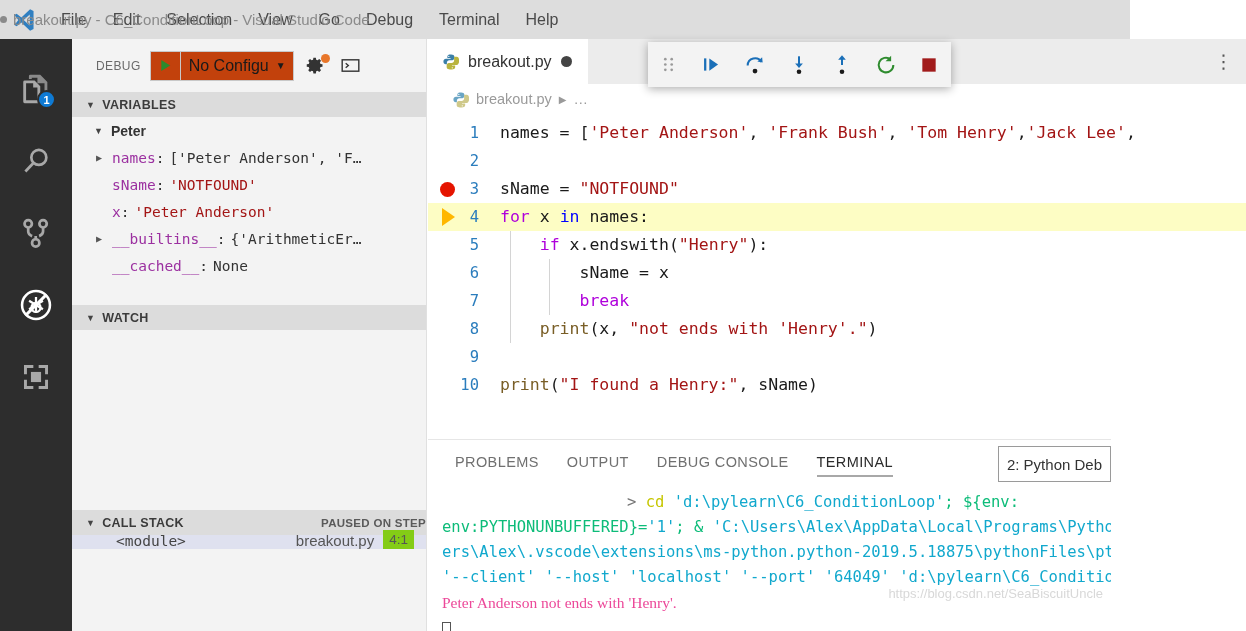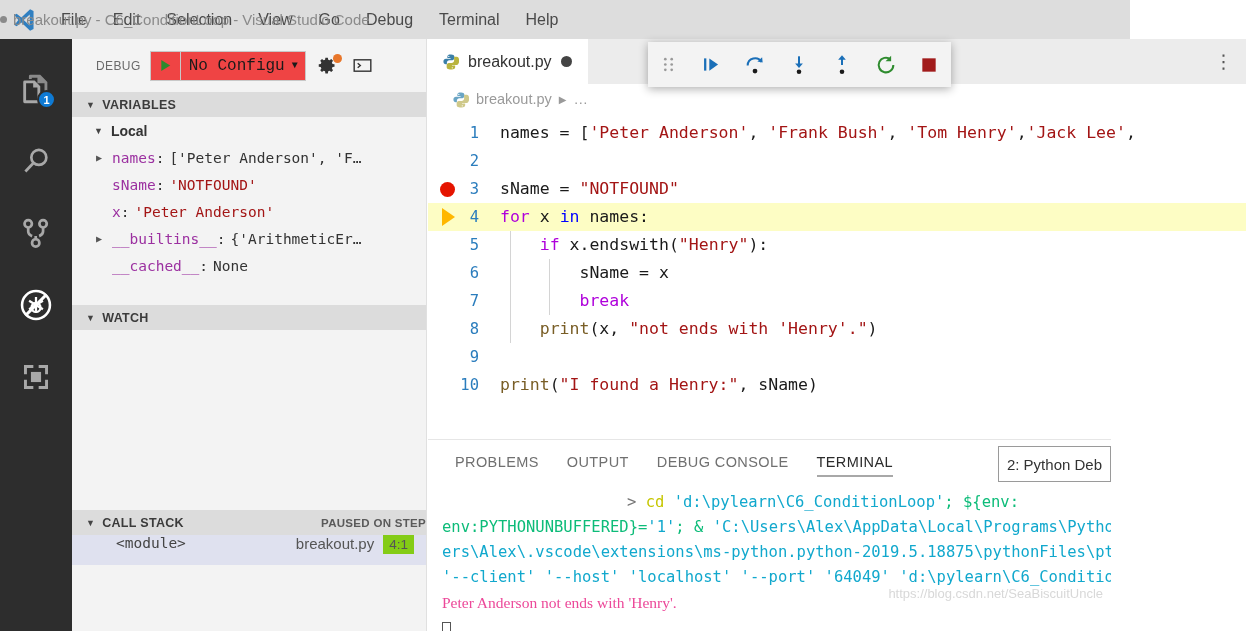--- a/index.html
+++ b/index.html
@@ -60,21 +60,21 @@
     position: absolute; top: 39px; left: 72px; width: 355px; height: 592px;
     background: #f3f3f3;
     border-right: 1px solid #e0e0e0;
   }
   .debug-toolbar-row {
     height: 53px; display: flex; align-items: center; padding-left: 24px; gap: 9px;
   }
   .debug-label { font-size: 12px; color: #6a6a6a; letter-spacing: .4px; }
   .config-box {
     display: flex; align-items: center; height: 30px;
-    border: 1px solid #c8c8c8; background: #ef4444; font-family: Liberation Mono, monospace;
+    border: 1px solid #c8c8c8; background: #c2410c;
   }
   .play-btn {
     width: 30px; height: 28px; display: flex; align-items: center; justify-content: center;
     border-right: 1px solid #c8c8c8;
   }
   .config-text {
     font-size: 16px; color: #1a1a1a; padding: 0 7px 0 8px; white-space: nowrap;
   }
   .config-caret { font-size: 10px; color: #1a1a1a; padding-right: 7px; }
   .gear-wrap { position: relative; width: 26px; height: 26px; display:flex; align-items:center; justify-content:center;}
@@ -110,22 +110,22 @@
   .var-arrow { width: 16px; font-size: 10px; color: #555; flex: 0 0 16px; }
   .var-arrow.blank { visibility: hidden; }
   .vname { color: #9b30a0; }
   .vsep { color: #333; }
   .vval { color: #333; margin-left: 5px; }
   .vval.str { color: #a31515; }
 
   .watch-body { background: #f3f3f3; }
 
   .callstack-row {
-    height: 30px; background: #dfe1ef;
-    display: flex; align-items: flex-start;
+    height: 14px; background: #dfe1ef;
+    display: flex; align-items: flex-end;
     font-family: "DejaVu Sans Mono", monospace; font-size: 14.5px; color: #444;
   }
   .cs-name { padding-left: 44px; }
   .cs-file {
     margin-left: auto; font-family: "Liberation Sans", sans-serif;
     font-size: 15px; color: #555;
   }
   .cs-pos {
     background: #84cc16; color: #555; font-size: 13.5px;
     padding: 2px 6px; margin-left: 9px; margin-right: 12px;
@@ -347,21 +347,21 @@
     </div>
 
     <div class="section-header">
       <span class="chev">▼</span>
       <span>VARIABLES</span>
     </div>
 
     <div class="var-body" style="height:188px;">
       <div class="scope-row">
         <span class="chev">▼</span>
-        <span>Local</span>
+        <span>Peter</span>
       </div>
 
       <div class="var-row">
         <span class="var-arrow">▶</span>
         <span class="vname">names</span>
           <span class="vsep">:</span>
           <span class="vval">['Peter Anderson', 'F…</span>
       </div>
 
       <div class="var-row">

